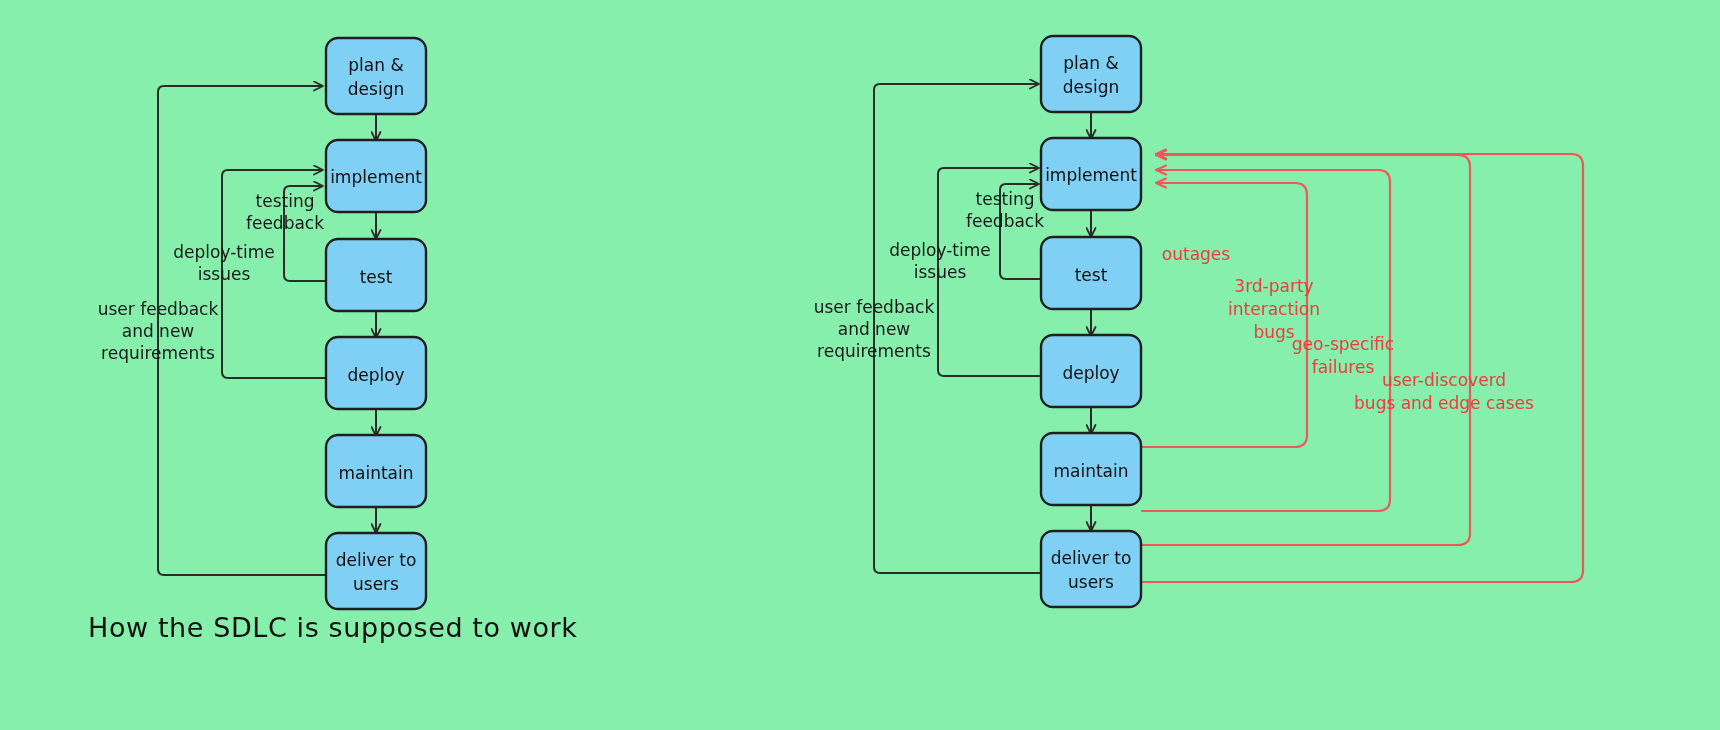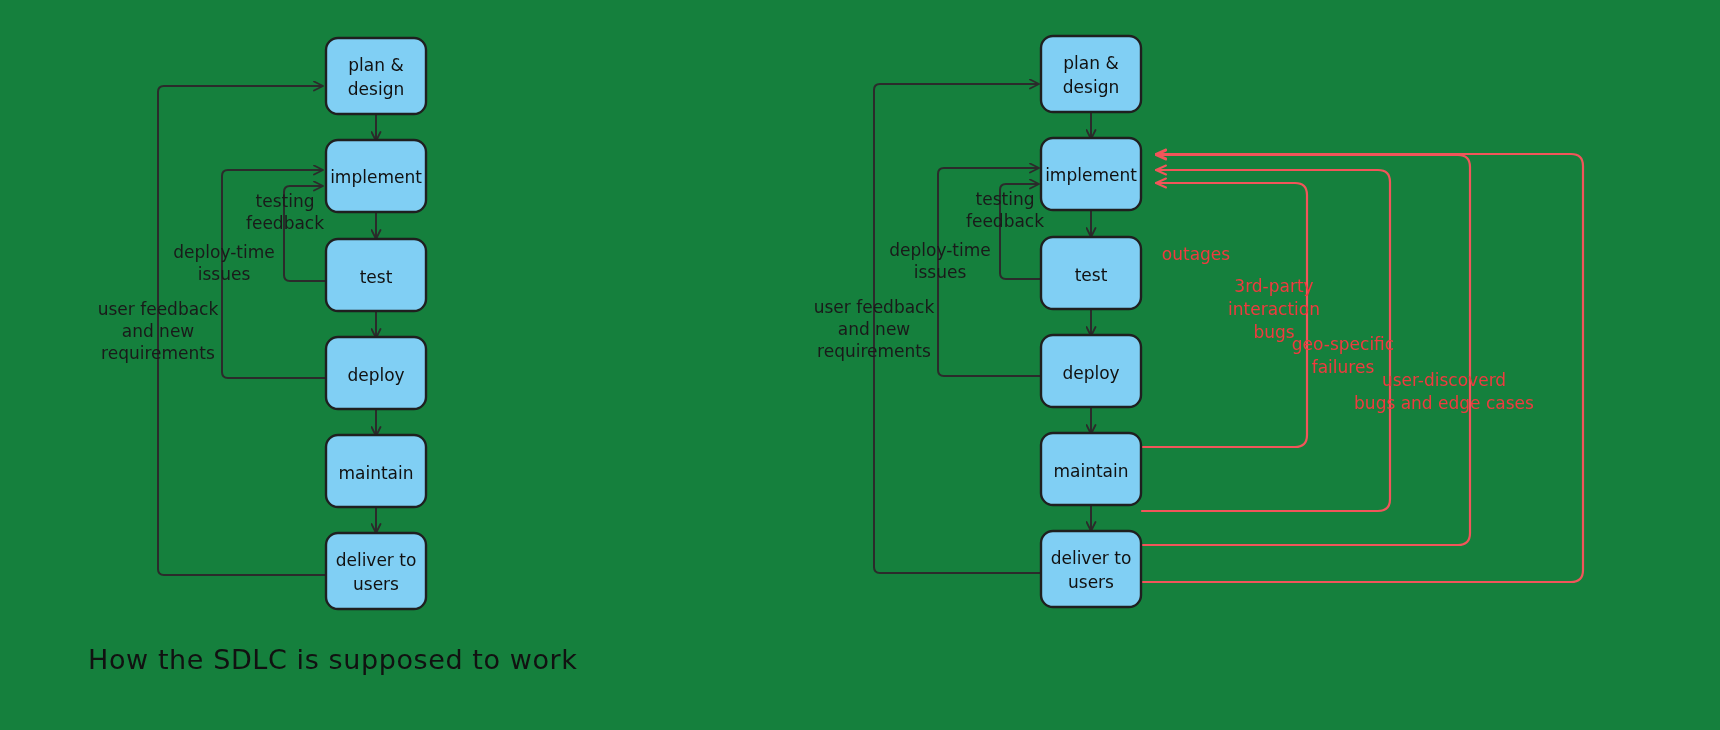--- a/index.html
+++ b/index.html
@@ -1,19 +1,19 @@
 <!DOCTYPE html>
 <html><head>
 <meta charset="utf-8">
 <title>SDLC Diagram</title>
 <style>
   html,body{margin:0;padding:0;background:#ffffff;}
   body{width:1720px;height:730px;overflow:hidden;
        font-family:"DejaVu Sans","Liberation Sans",sans-serif;}
-  #stage{position:relative;width:1720px;height:730px;background:#15803d;}
+  #stage{position:relative;width:1720px;height:730px;background:#86efac;}
   svg.layer{position:absolute;left:0;top:0;width:1720px;height:730px;overflow:visible;}
   .nodebox{fill:#80CFF4;stroke:#1f1f1f;stroke-width:2.4;}
   .nodelabel{font-family:"DejaVu Sans","Liberation Sans",sans-serif;
              font-size:17px;fill:#111111;text-anchor:middle;dominant-baseline:middle;}
   .flowline{fill:none;stroke:#2b2b2b;stroke-width:2;stroke-linecap:round;stroke-linejoin:round;}
   .redline{fill:none;stroke:#F2555A;stroke-width:2.2;stroke-linecap:round;stroke-linejoin:round;}
   .annot{font-family:"DejaVu Sans","Liberation Sans",sans-serif;
          font-size:17px;fill:#1a1a1a;text-anchor:middle;}
   .redannot{font-family:"DejaVu Sans","Liberation Sans",sans-serif;
             font-size:17px;fill:#F03A3F;text-anchor:middle;}
@@ -180,16 +180,16 @@
         <text class="redannot" x="1343" y="350">geo-specific</text>
         <text class="redannot" x="1343" y="373">failures</text>
       </g>
       <g>
         <text class="redannot" x="1444" y="386">user-discoverd</text>
         <text class="redannot" x="1444" y="409">bugs and edge cases</text>
       </g>
     </g>
   </svg>
 
-  <div class="caption" style="left:88px; top:644px;text-align:center;">How the SDLC is supposed to work</div>
+  <div class="caption" style="left:88px; top:612px;text-align:center;">How the SDLC is supposed to work</div>
 
 
 </div>
 
 </body></html>

